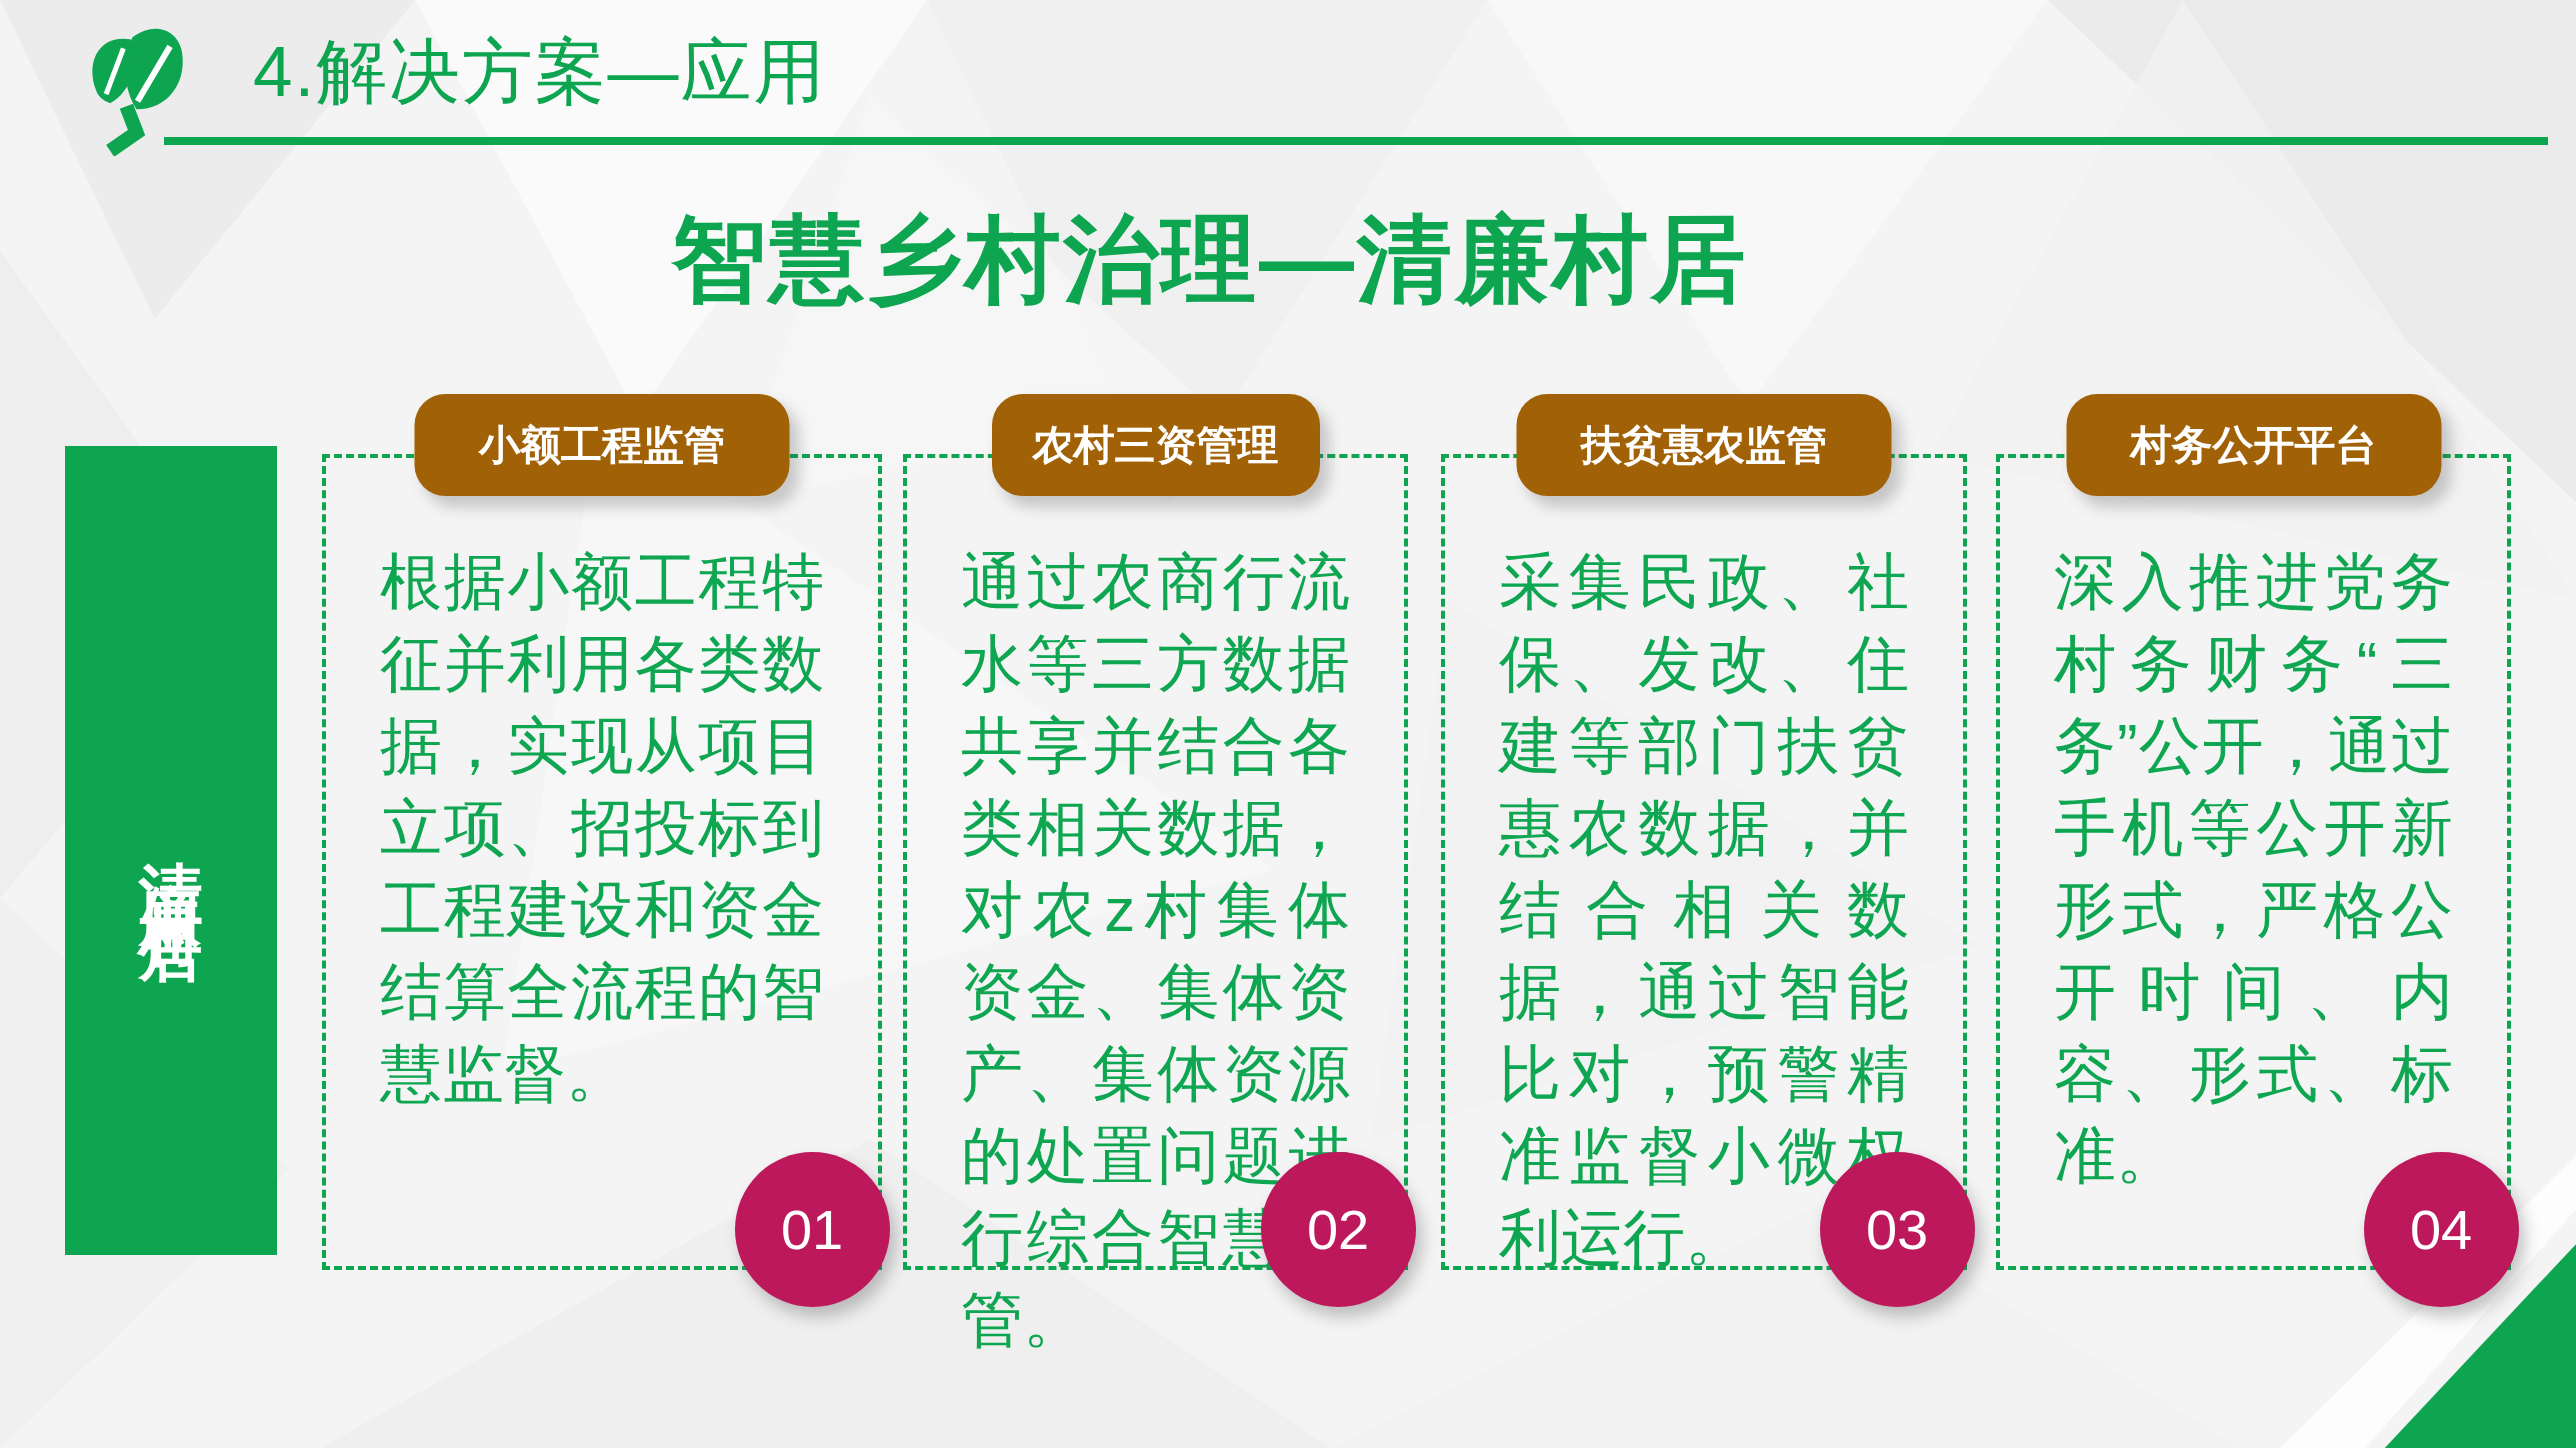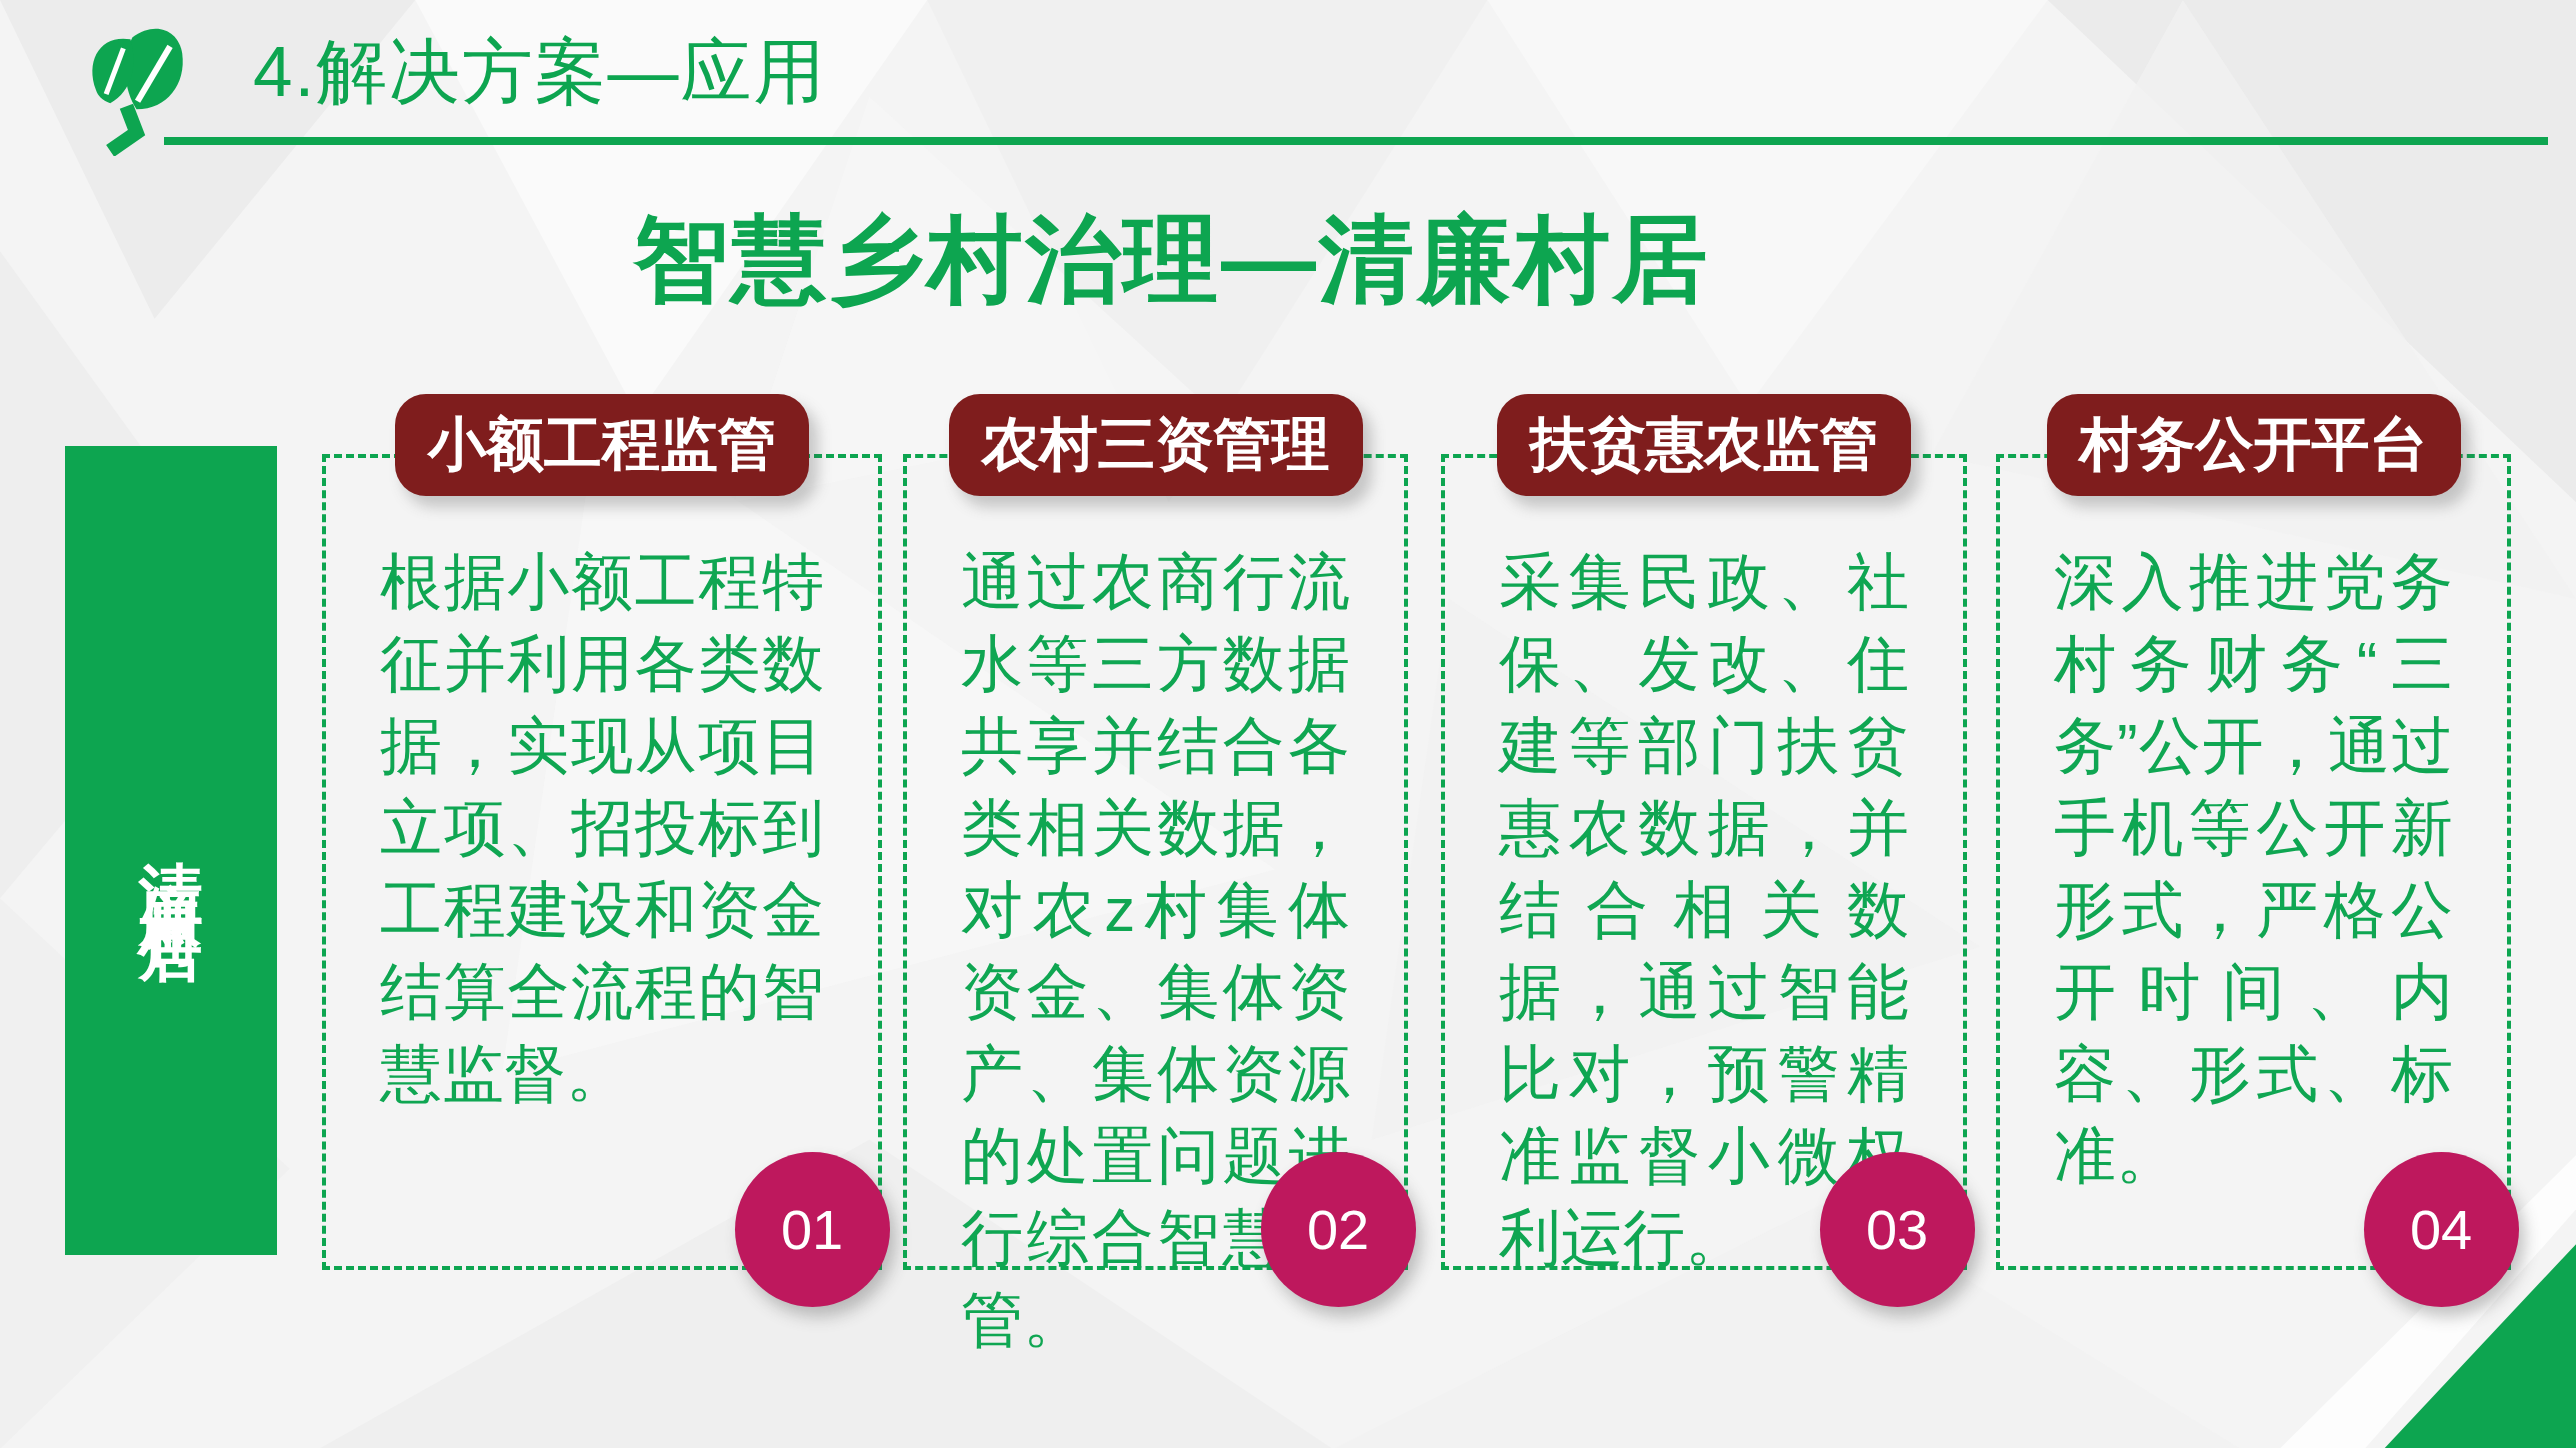--- a/index.html
+++ b/index.html
@@ -18,20 +18,21 @@
     white-space:nowrap;
   }
   .header-line{
     position:absolute;left:164px;top:137px;width:2384px;height:7.7px;
     background:#0da550;
   }
   .main-title{
     position:absolute;left:0;top:197px;width:2344px;text-align:center;
     font-size:95px;font-weight:900;color:#0da550;letter-spacing:2.9px;
     white-space:nowrap;
+    padding-left:38px;
   }
 
   
   .side-banner{
     position:absolute;left:65px;top:446px;width:212px;height:809px;
     background:#0da550;display:flex;align-items:center;justify-content:center;
   }
   .side-banner-label{
     writing-mode:vertical-rl;text-orientation:upright;
     color:#ffffff;font-size:64px;font-weight:700;letter-spacing:21px;
@@ -44,23 +45,23 @@
     border:4.8px dashed #0da550;
   }
   .c1{left:322px;width:560px;}
   .c2{left:903px;width:505px;}
   .c3{left:1441px;width:526px;}
   .c4{left:1996px;width:515px;}
 
   .pill{
     position:absolute;top:-64px;left:50%;transform:translateX(-50%);
     min-width:375px;height:102px;box-sizing:border-box;padding:0 33px;
-    background:#7f1d1d;border-radius:31px;
+    background:#a16207;border-radius:31px;
     display:flex;align-items:center;justify-content:center;
-    color:#ffffff;font-size:58px;font-weight:700;white-space:nowrap;
+    color:#ffffff;font-size:41px;font-weight:700;white-space:nowrap;
     box-shadow:8.7px 10.6px 13.5px rgba(80,80,80,0.28);
   }
   .c2 .pill{min-width:328px;}
 
   .body-text{
     position:absolute;left:54px;right:54px;top:83px;
     color:#0fa652;font-size:62px;line-height:82px;font-weight:400;
     text-align:justify;text-align-last:left;
   }
 

